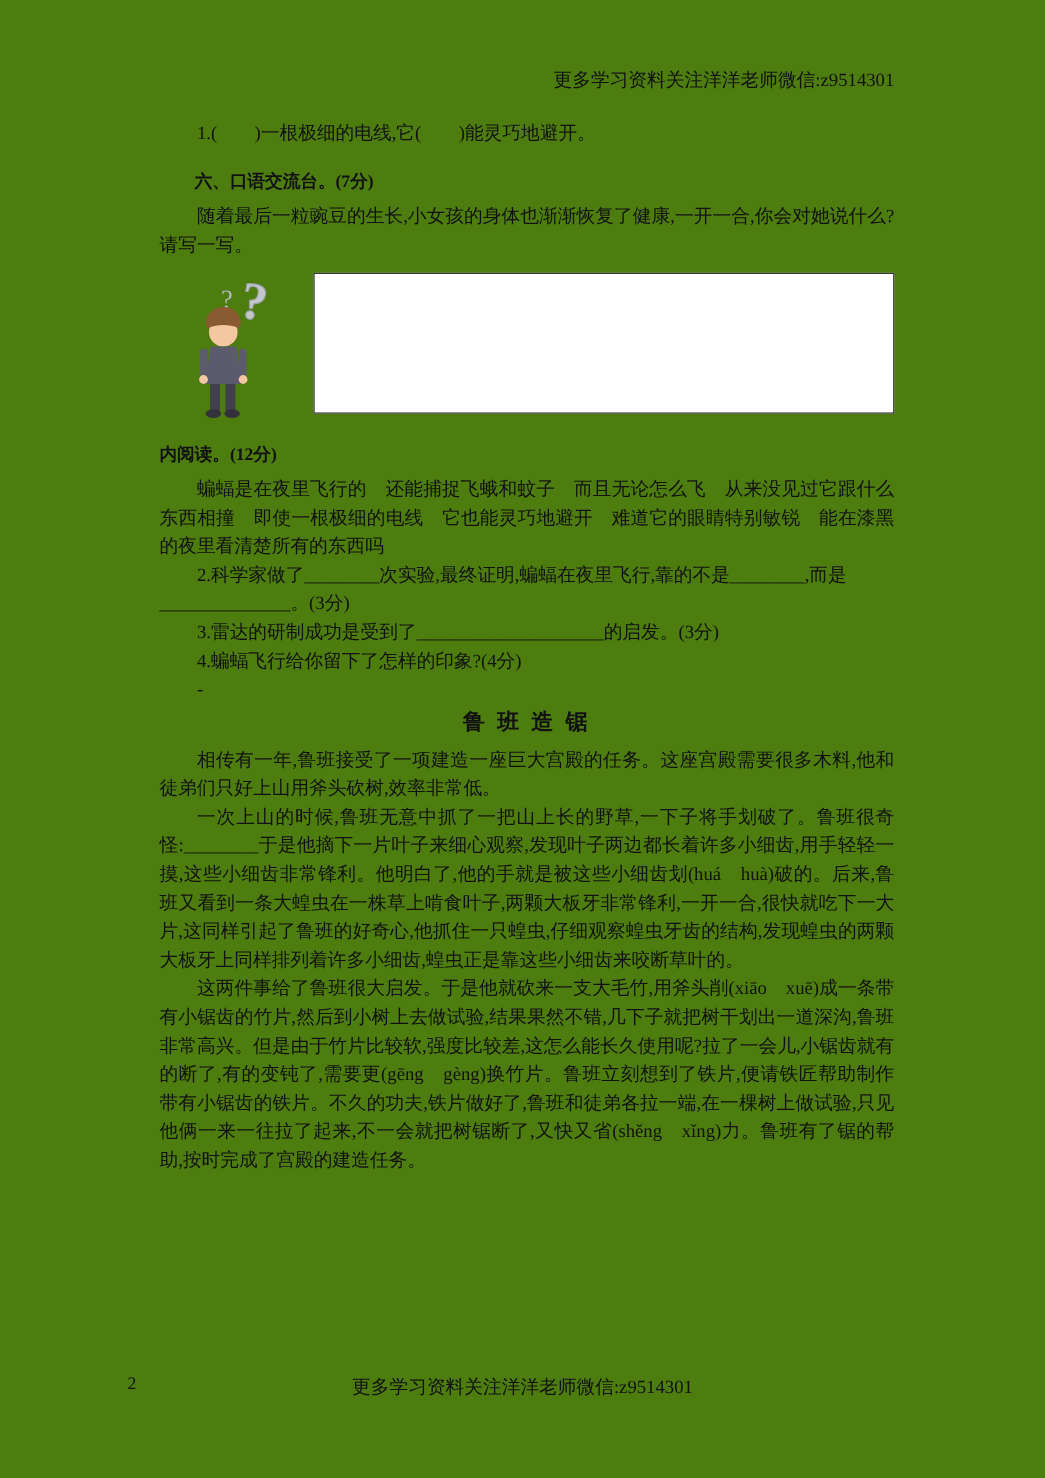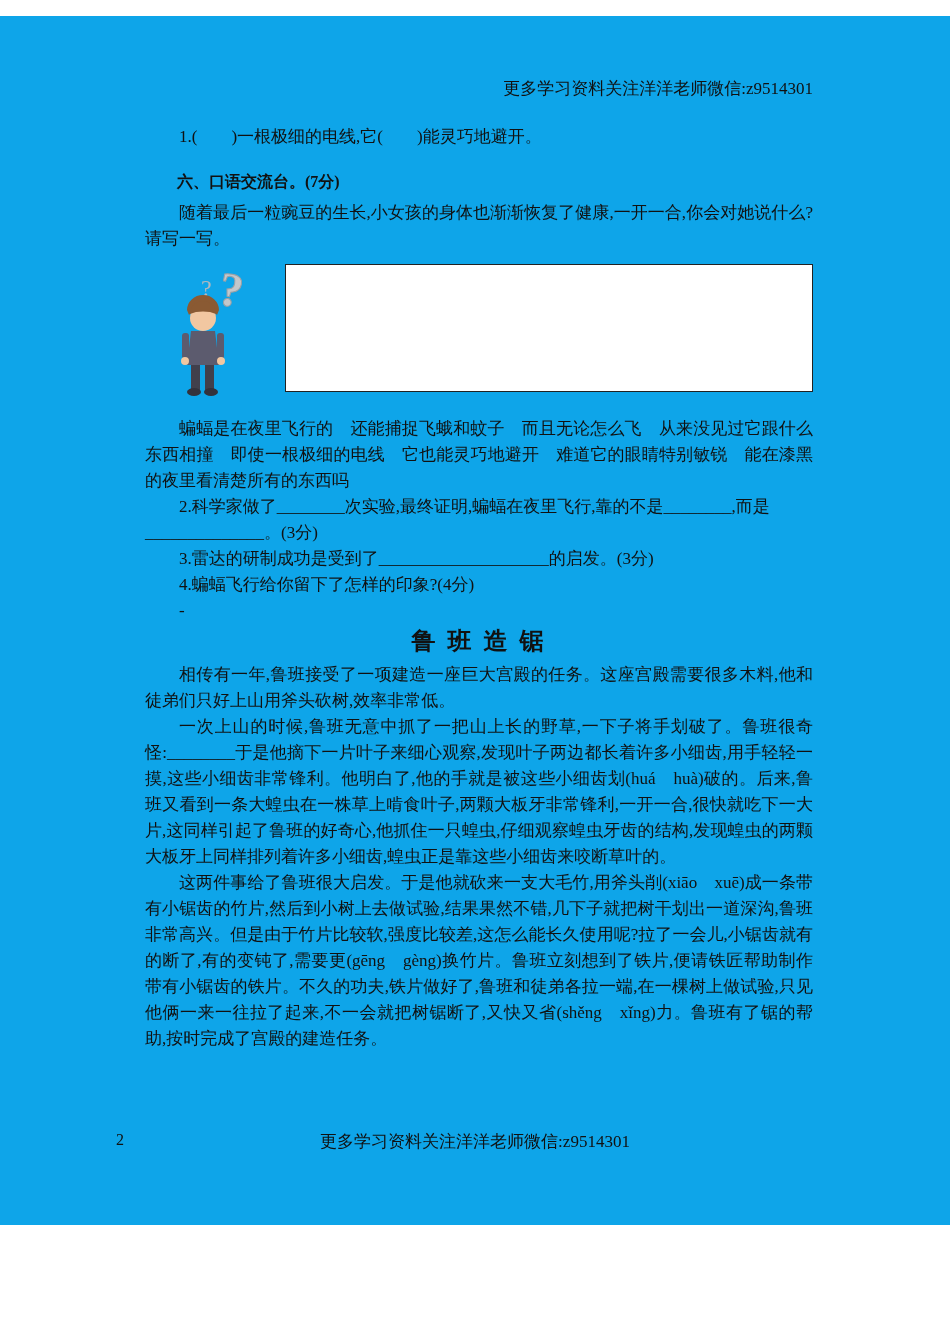--- a/index.html
+++ b/index.html
@@ -1,32 +1,32 @@
 <!DOCTYPE html>
 <html><head>
 <meta charset="utf-8">
 <style>
   * { box-sizing: border-box; }
   html, body { margin: 0; padding: 0; background: #ffffff; }
   .page {
-    width: 950px; height: 1209px; position: relative; margin: 16px auto;
-    background: #0ea5e9; color: #111111; overflow: hidden;
+    width: 950px; height: 1344px; position: relative; margin: 0 auto;
+    background: #4d7c0f; color: #111111; overflow: hidden;
     font-family: "Liberation Serif", "DejaVu Serif", serif;
     font-size: 17px; line-height: 26px;
   }
   .content { position: absolute; left: 145px; top: 60px; width: 668px; }
   .header-line { text-align: right; margin-bottom: 22px; }
   .indent { text-indent: 2em; }
   .mb18 { margin-bottom: 18px; }
   .heading { font-weight: bold; font-size: 16px; line-height: 27px; margin: 10px 0 5px; }
   .para { text-indent: 2em; text-align: justify; }
   .illus-row { display: flex; align-items: flex-start; margin: 8px 0 16px; }
   .illus { flex: 0 0 auto; margin-left: 26px; }
   .answer-box { flex: 1 1 auto; height: 128px; border: 1px solid #222222; margin-left: 10px; margin-top: 4px; background: #ffffff; }
-  .article-title { text-align: center; font-weight: bold; font-size: 24px; line-height: 30px; letter-spacing: 3px; margin: 2px 0 6px; }
+  .article-title { text-align: center; font-weight: bold; font-size: 20px; line-height: 30px; letter-spacing: 3px; margin: 2px 0 6px; }
   .page-number { position: absolute; left: 116px; bottom: 72px; font-size: 16px; }
   .footer-line { position: absolute; left: 0; right: 0; bottom: 70px; text-align: center; font-size: 17px; }
 </style>
 </head>
 <body>
 
 <div class="page">
   <div class="content">
 
     <div class="header-line">更多学习资料关注洋洋老师微信:z9514301</div>
@@ -49,20 +49,21 @@
         <circle cx="14" cy="101" r="4" fill="#f2c7a1"></circle>
         <circle cx="50" cy="101" r="4" fill="#f2c7a1"></circle>
         <rect x="20" y="105" width="9" height="25" fill="#41404c"></rect>
         <rect x="34" y="105" width="9" height="25" fill="#41404c"></rect>
         <ellipse cx="23" cy="132" rx="7" ry="4" fill="#33323c"></ellipse>
         <ellipse cx="40" cy="132" rx="7" ry="4" fill="#33323c"></ellipse>
       </svg>
       <div class="answer-box"></div>
     </div>
 
+    <div class="heading">内阅读。(12分)</div>
     <div class="para">蝙蝠是在夜里飞行的　还能捕捉飞蛾和蚊子　而且无论怎么飞　从来没见过它跟什么东西相撞　即使一根极细的电线　它也能灵巧地避开　难道它的眼睛特别敏锐　能在漆黑的夜里看清楚所有的东西吗</div>
     <div class="indent">2.科学家做了________次实验,最终证明,蝙蝠在夜里飞行,靠的不是________,而是______________。(3分)</div>
     <div class="indent">3.雷达的研制成功是受到了____________________的启发。(3分)</div>
     <div class="indent">4.蝙蝠飞行给你留下了怎样的印象?(4分)</div>
     <div class="indent">-</div>
 
     <div class="article-title">鲁 班 造 锯</div>
     <div class="para">相传有一年,鲁班接受了一项建造一座巨大宫殿的任务。这座宫殿需要很多木料,他和徒弟们只好上山用斧头砍树,效率非常低。</div>
     <div class="para">一次上山的时候,鲁班无意中抓了一把山上长的野草,一下子将手划破了。鲁班很奇怪:________于是他摘下一片叶子来细心观察,发现叶子两边都长着许多小细齿,用手轻轻一摸,这些小细齿非常锋利。他明白了,他的手就是被这些小细齿划(huá　huà)破的。后来,鲁班又看到一条大蝗虫在一株草上啃食叶子,两颗大板牙非常锋利,一开一合,很快就吃下一大片,这同样引起了鲁班的好奇心,他抓住一只蝗虫,仔细观察蝗虫牙齿的结构,发现蝗虫的两颗大板牙上同样排列着许多小细齿,蝗虫正是靠这些小细齿来咬断草叶的。</div>
     <div class="para">这两件事给了鲁班很大启发。于是他就砍来一支大毛竹,用斧头削(xiāo　xuē)成一条带有小锯齿的竹片,然后到小树上去做试验,结果果然不错,几下子就把树干划出一道深沟,鲁班非常高兴。但是由于竹片比较软,强度比较差,这怎么能长久使用呢?拉了一会儿,小锯齿就有的断了,有的变钝了,需要更(gēng　gèng)换竹片。鲁班立刻想到了铁片,便请铁匠帮助制作带有小锯齿的铁片。不久的功夫,铁片做好了,鲁班和徒弟各拉一端,在一棵树上做试验,只见他俩一来一往拉了起来,不一会就把树锯断了,又快又省(shěng　xǐng)力。鲁班有了锯的帮助,按时完成了宫殿的建造任务。</div>

